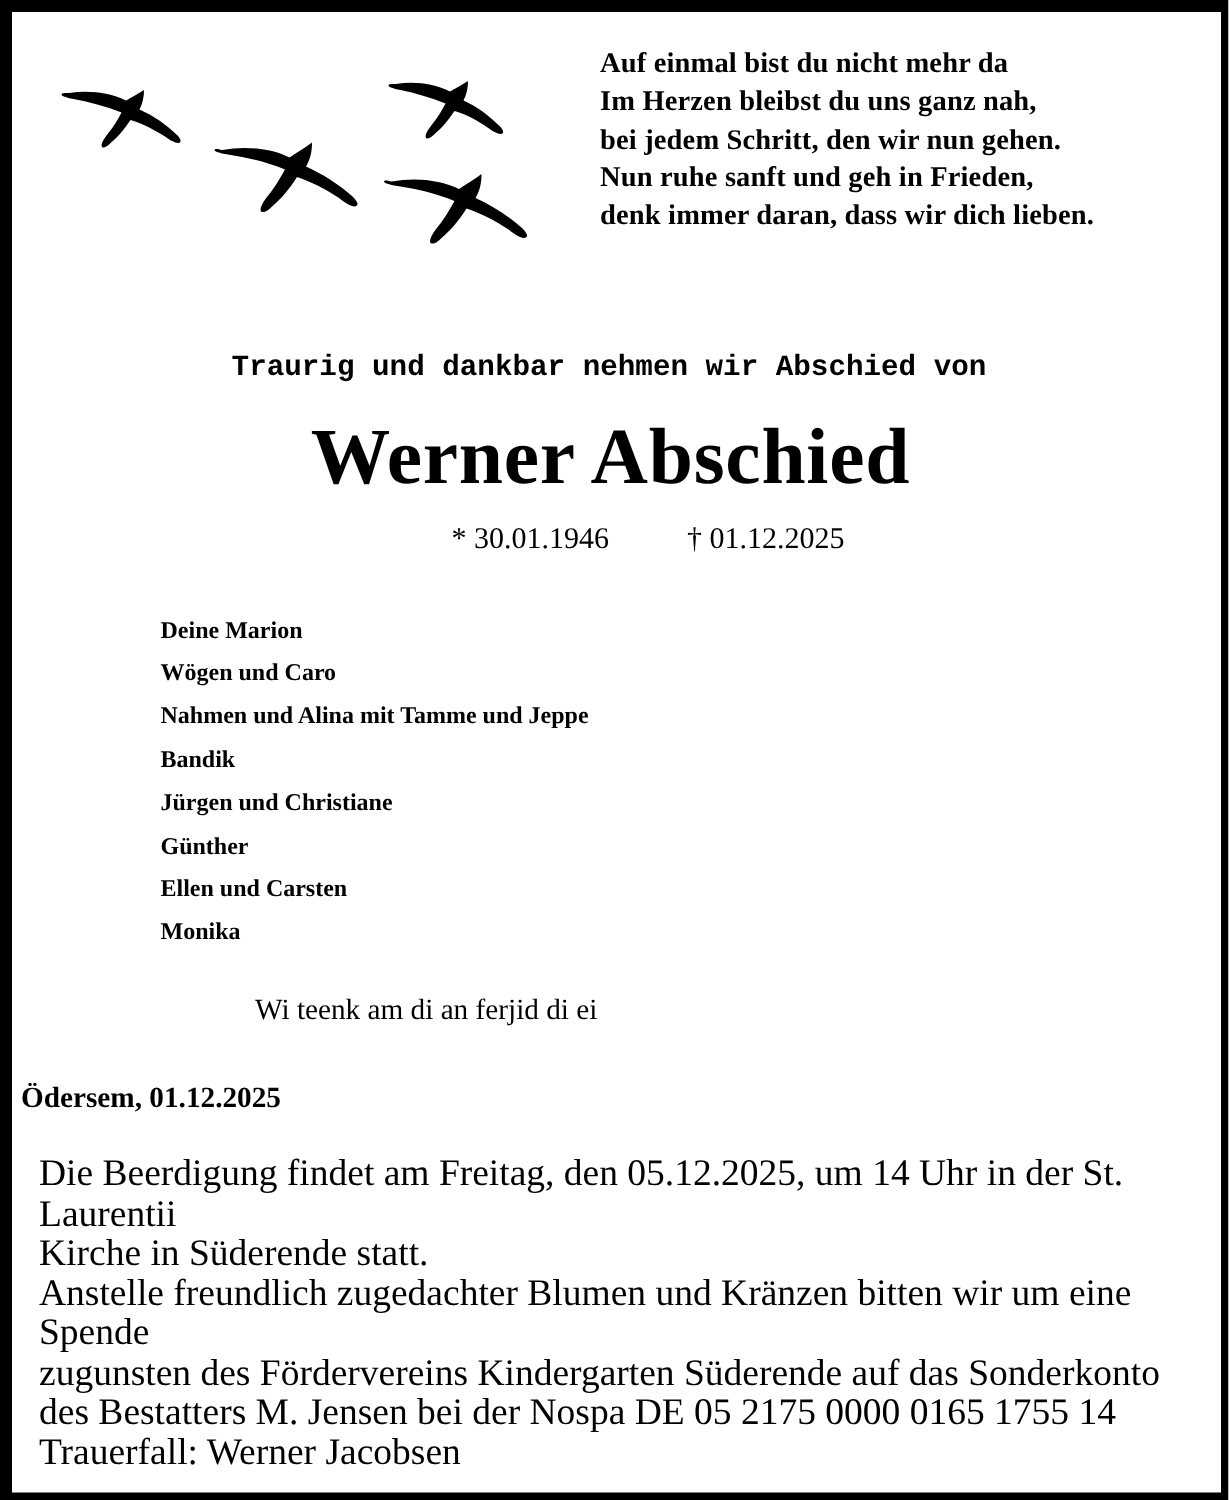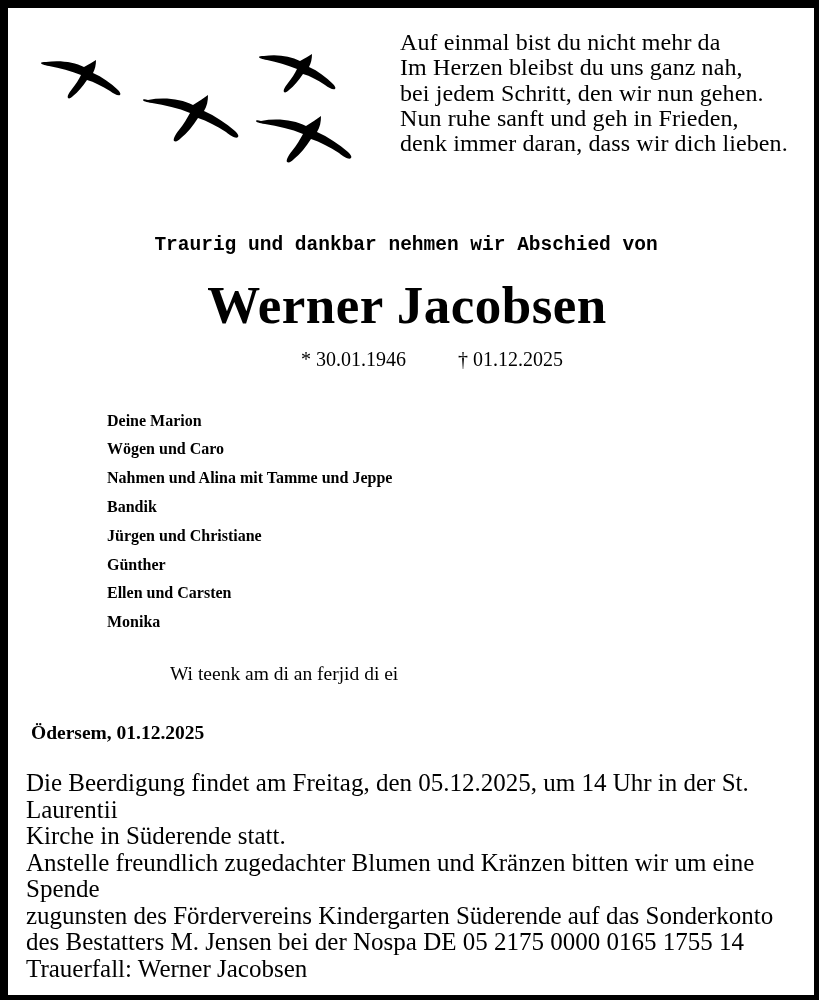--- a/index.html
+++ b/index.html
@@ -43,22 +43,22 @@
     top: 30px;
     width: 350px;
     height: 125px;
   }
   .birds svg { display: block; width: 100%; height: 100%; }
 
   .poem {
     position: absolute;
     left: 392px;
     top: 22px;
-    font-weight: normal;
-    font-size: 24px;
+    font-weight: bold;
+    font-size: 19px;
     line-height: 25.3px;
     letter-spacing: 0.1px;
     white-space: nowrap;
   }
   .poem-line { display: block; }
 
   
   .farewell {
     text-align: center;
     font-weight: bold;
@@ -105,21 +105,21 @@
   .motto {
     margin-top: 26px;
     padding-left: 162px;
     font-weight: normal;
     font-size: 19.5px;
   }
 
   
   .place-date {
     margin-top: 37px;
-    padding-left: 23px;
+    padding-left: 6px;
     font-weight: bold;
     font-size: 19.5px;
   }
 
   
   .details {
     margin-top: 26px;
     padding-left: 18px;
     padding-right: 18px;
     font-size: 25px;
@@ -171,21 +171,21 @@
         <span class="poem-line">Im Herzen bleibst du uns ganz nah,</span>
         <span class="poem-line">bei jedem Schritt, den wir nun gehen.</span>
         <span class="poem-line">Nun ruhe sanft und geh in Frieden,</span>
         <span class="poem-line">denk immer daran, dass wir dich lieben.</span>
       </div>
 
     </div>
 
     <div class="farewell">Traurig und dankbar nehmen wir Abschied von</div>
 
-    <div class="deceased-name">Werner Jacobsen</div>
+    <div class="deceased-name">Werner Abschied</div>
 
     <div class="dates">
       <span class="date-birth"><span class="sym">*</span><span>30.01.1946</span></span><span><span class="sym">†</span><span>01.12.2025</span></span>
     </div>
 
     <div class="mourners">
       <span class="mourner-line">Deine Marion</span>
       <span class="mourner-line">Wögen und Caro</span>
       <span class="mourner-line">Nahmen und Alina mit Tamme und Jeppe</span>
       <span class="mourner-line">Bandik</span>

